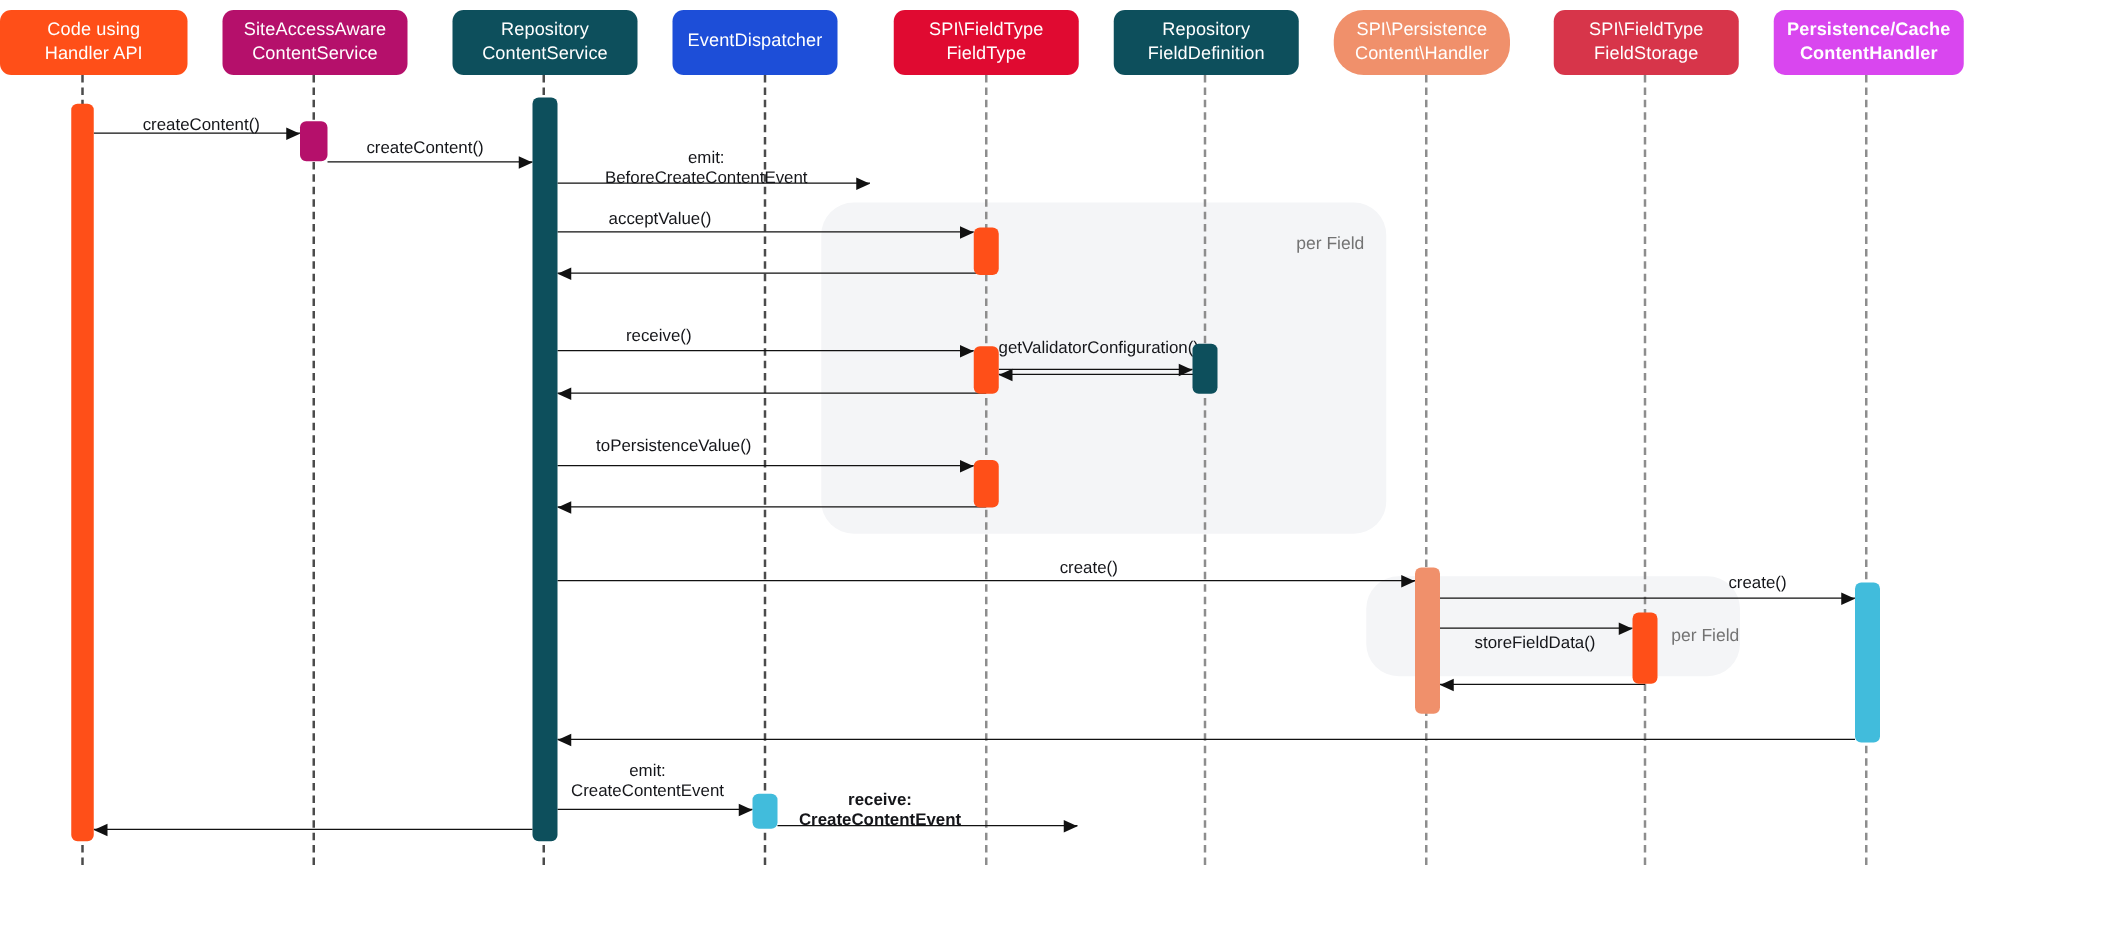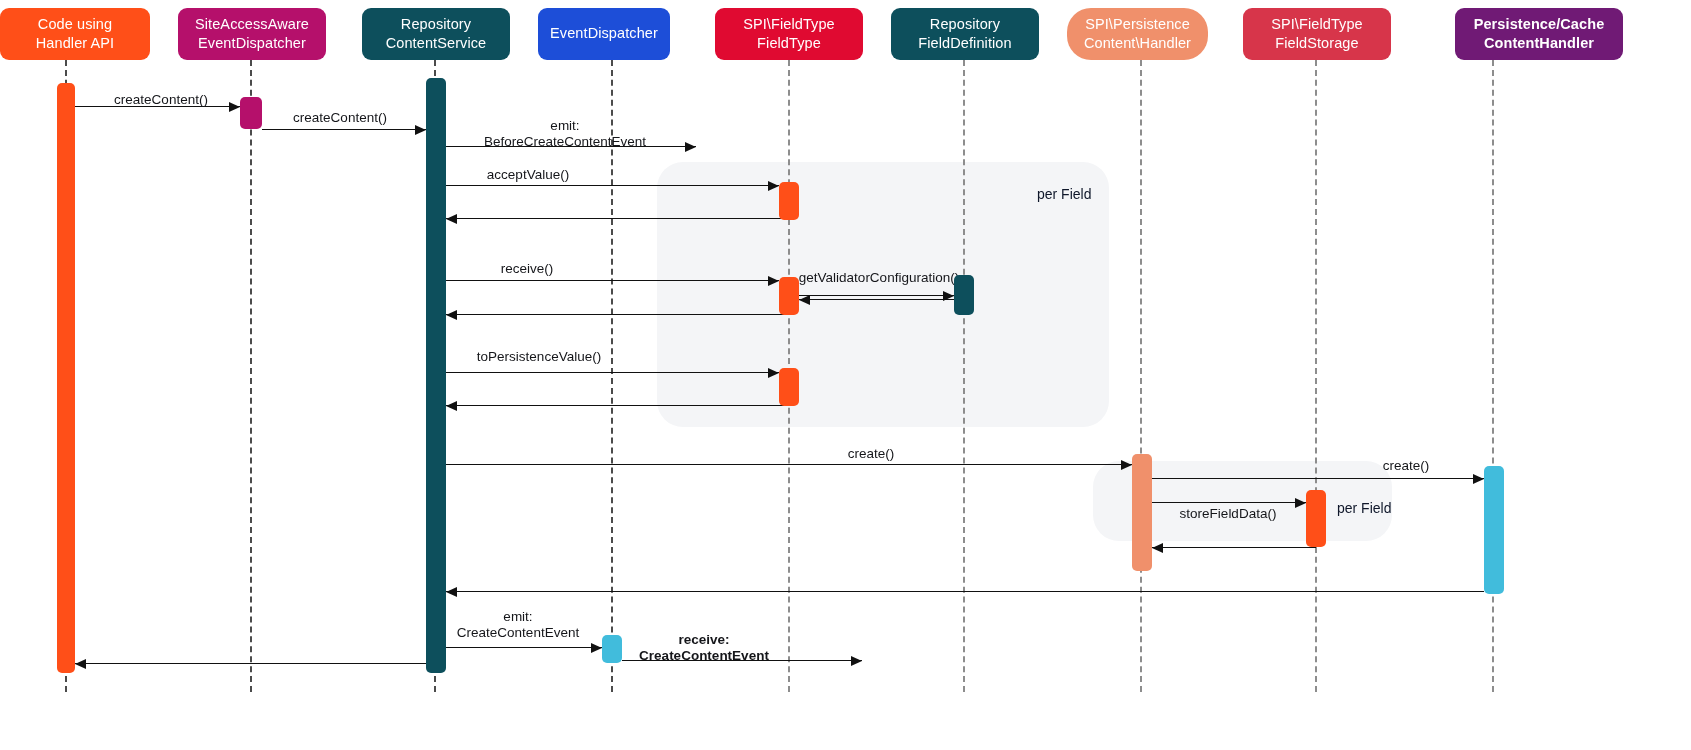--- a/index.html
+++ b/index.html
@@ -53,21 +53,21 @@
   }
   
   .fragment {
     position: absolute;
     background: #f4f5f7;
     border-radius: 26px;
   }
   .fragment-label {
     position: absolute;
     font-size: 14px;
-    color: #0f172a;
+    color: #737373;
     white-space: nowrap;
   }
   
   .msg-line {
     position: absolute;
     height: 0;
     border-top: 1.6px solid #111111;
   }
   .arrowhead {
     position: absolute;
@@ -178,28 +178,28 @@
       <div class="activation" style="left: 779px; top: 368px; width: 20px; height: 38px; background: rgb(255, 79, 24);"></div>
       <div class="activation" style="left: 954px; top: 275px; width: 20px; height: 40px; background: rgb(13, 79, 92);"></div>
       <div class="activation" style="left: 1132px; top: 454px; width: 20px; height: 117px; background: rgb(240, 144, 107);"></div>
       <div class="activation" style="left: 1306px; top: 490px; width: 20px; height: 57px; background: rgb(255, 79, 24);"></div>
       <div class="activation" style="left: 1484px; top: 466px; width: 20px; height: 128px; background: rgb(65, 188, 220);"></div>
     </div>
   <div id="layer-participants">
       <div class="participant" style="left: 0px; top: 8px; width: 150px; height: 52px; background: rgb(255, 79, 24);">Code using
 Handler API</div>
       <div class="participant" style="left: 178px; top: 8px; width: 148px; height: 52px; background: rgb(181, 16, 107);">SiteAccessAware
-EventDispatcher</div>
+ContentService</div>
       <div class="participant" style="left: 362px; top: 8px; width: 148px; height: 52px; background: rgb(13, 79, 92);">Repository
 ContentService</div>
       <div class="participant" style="left: 538px; top: 8px; width: 132px; height: 52px; background: #1d4ed8;">EventDispatcher</div>
       <div class="participant" style="left: 715px; top: 8px; width: 148px; height: 52px; background: rgb(224, 10, 49);">SPI\FieldType
 FieldType</div>
       <div class="participant" style="left: 891px; top: 8px; width: 148px; height: 52px; background: rgb(13, 79, 92);">Repository
 FieldDefinition</div>
       <div class="participant" style="left: 1067px; top: 8px; width: 141px; height: 52px; background: rgb(240, 144, 107); border-radius: 24px;">SPI\Persistence
 Content\Handler</div>
       <div class="participant" style="left: 1243px; top: 8px; width: 148px; height: 52px; background: rgb(215, 53, 74);">SPI\FieldType
 FieldStorage</div>
-      <div class="participant bold" style="left: 1419px; top: 8px; width: 168px; height: 52px; background: #701a75; margin-left: 36px;">Persistence/Cache
+      <div class="participant bold" style="left: 1419px; top: 8px; width: 152px; height: 52px; background: #d946ef;">Persistence/Cache
 ContentHandler</div>
     </div>
 </div>
 
 </body></html>

